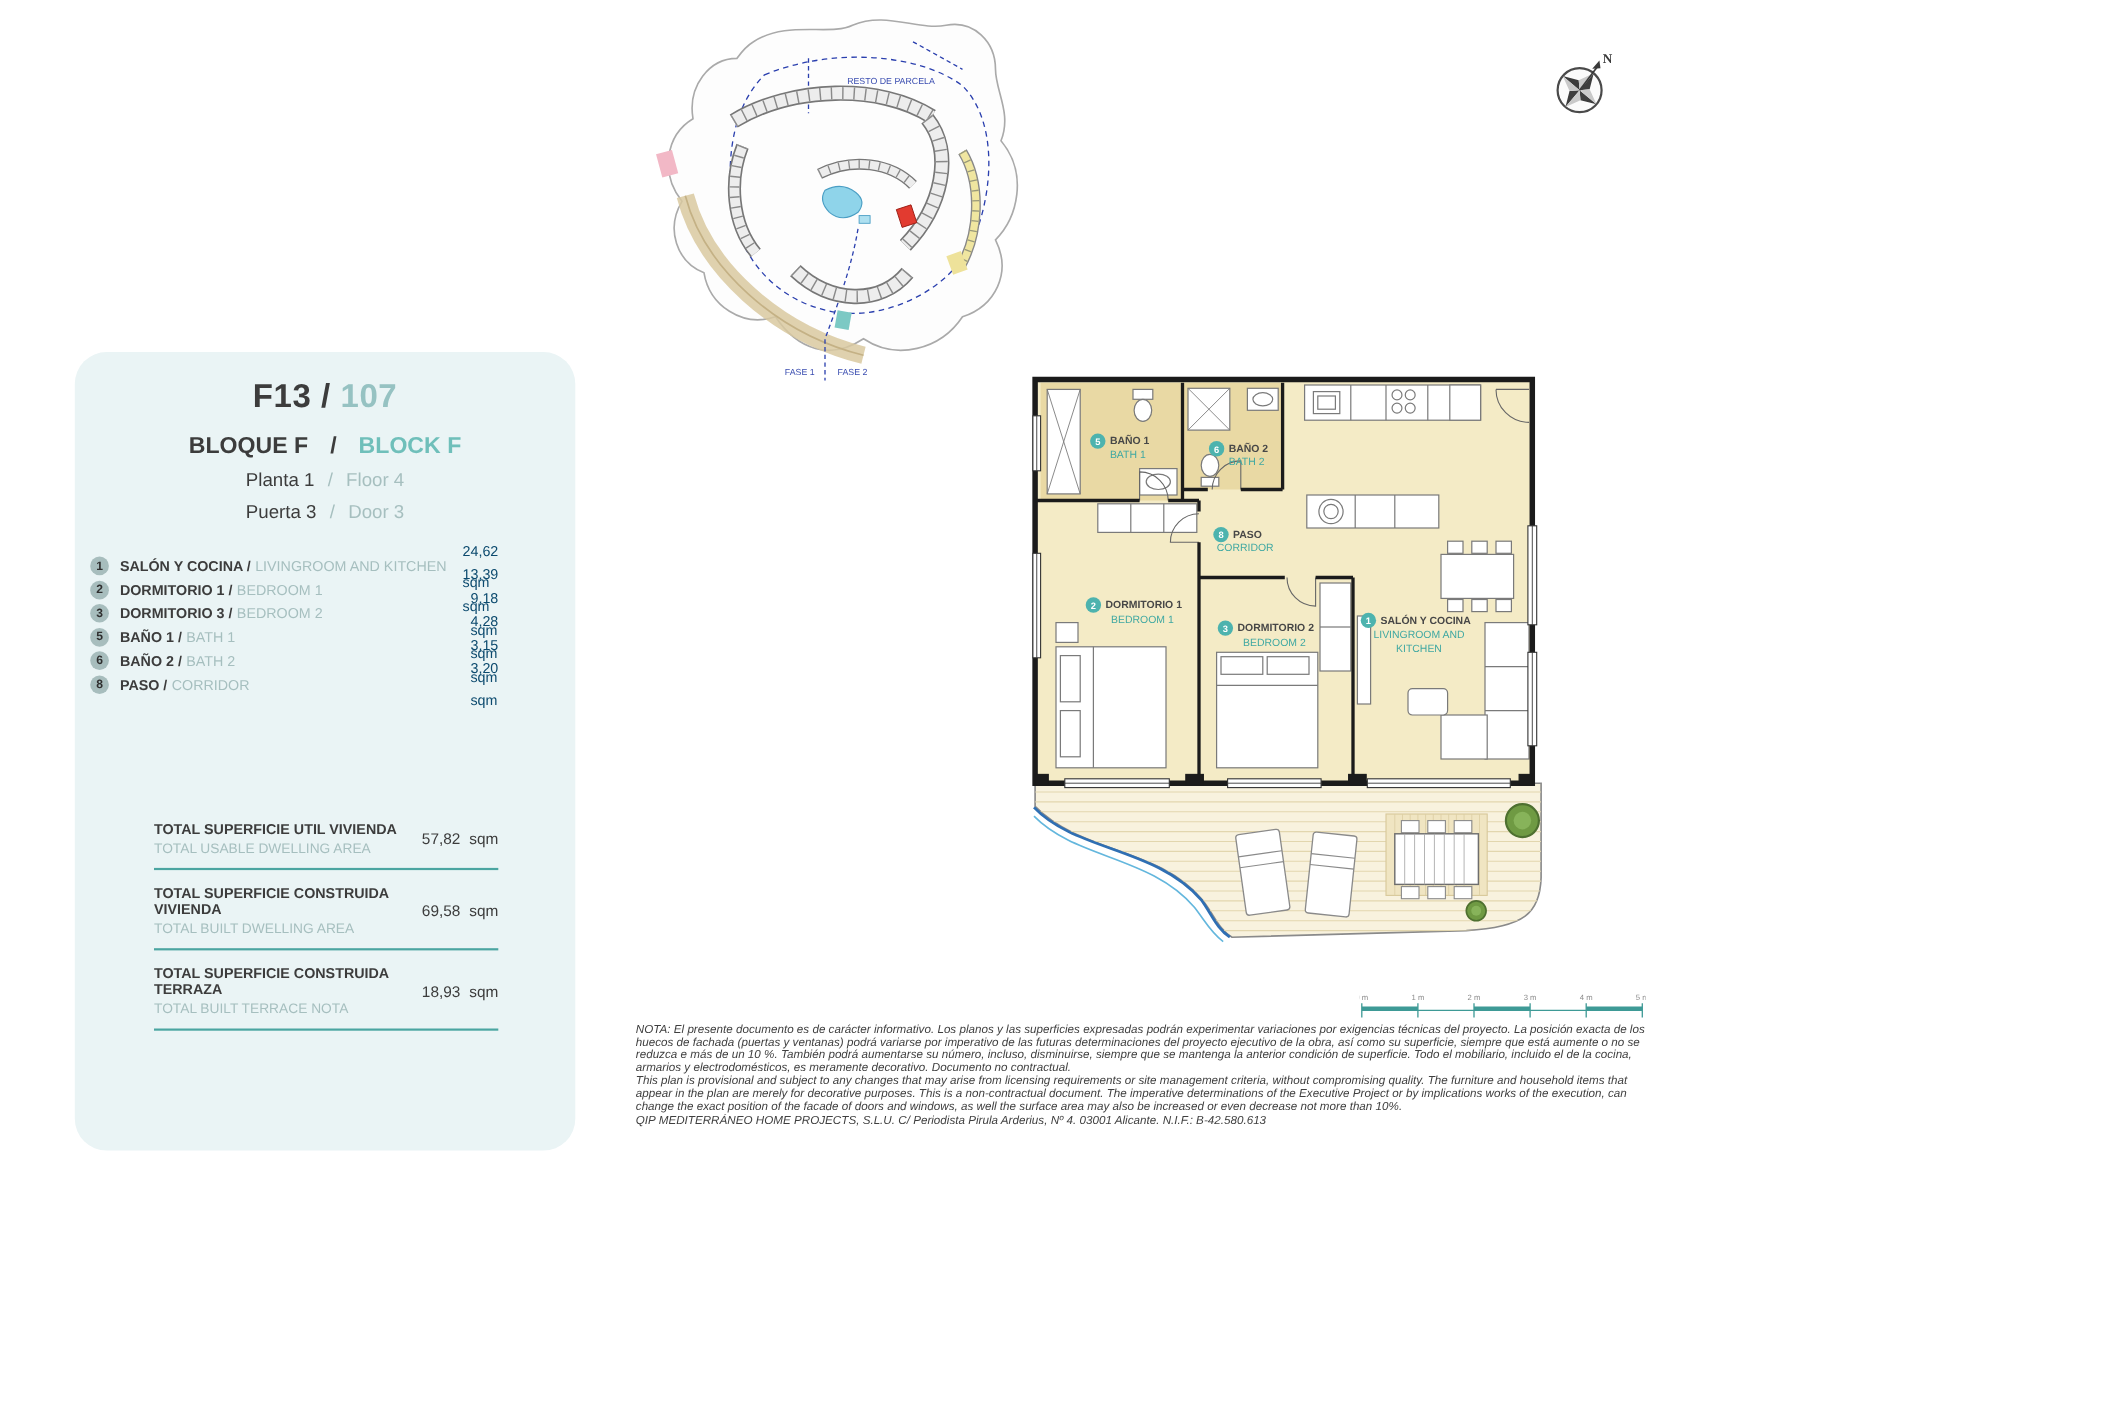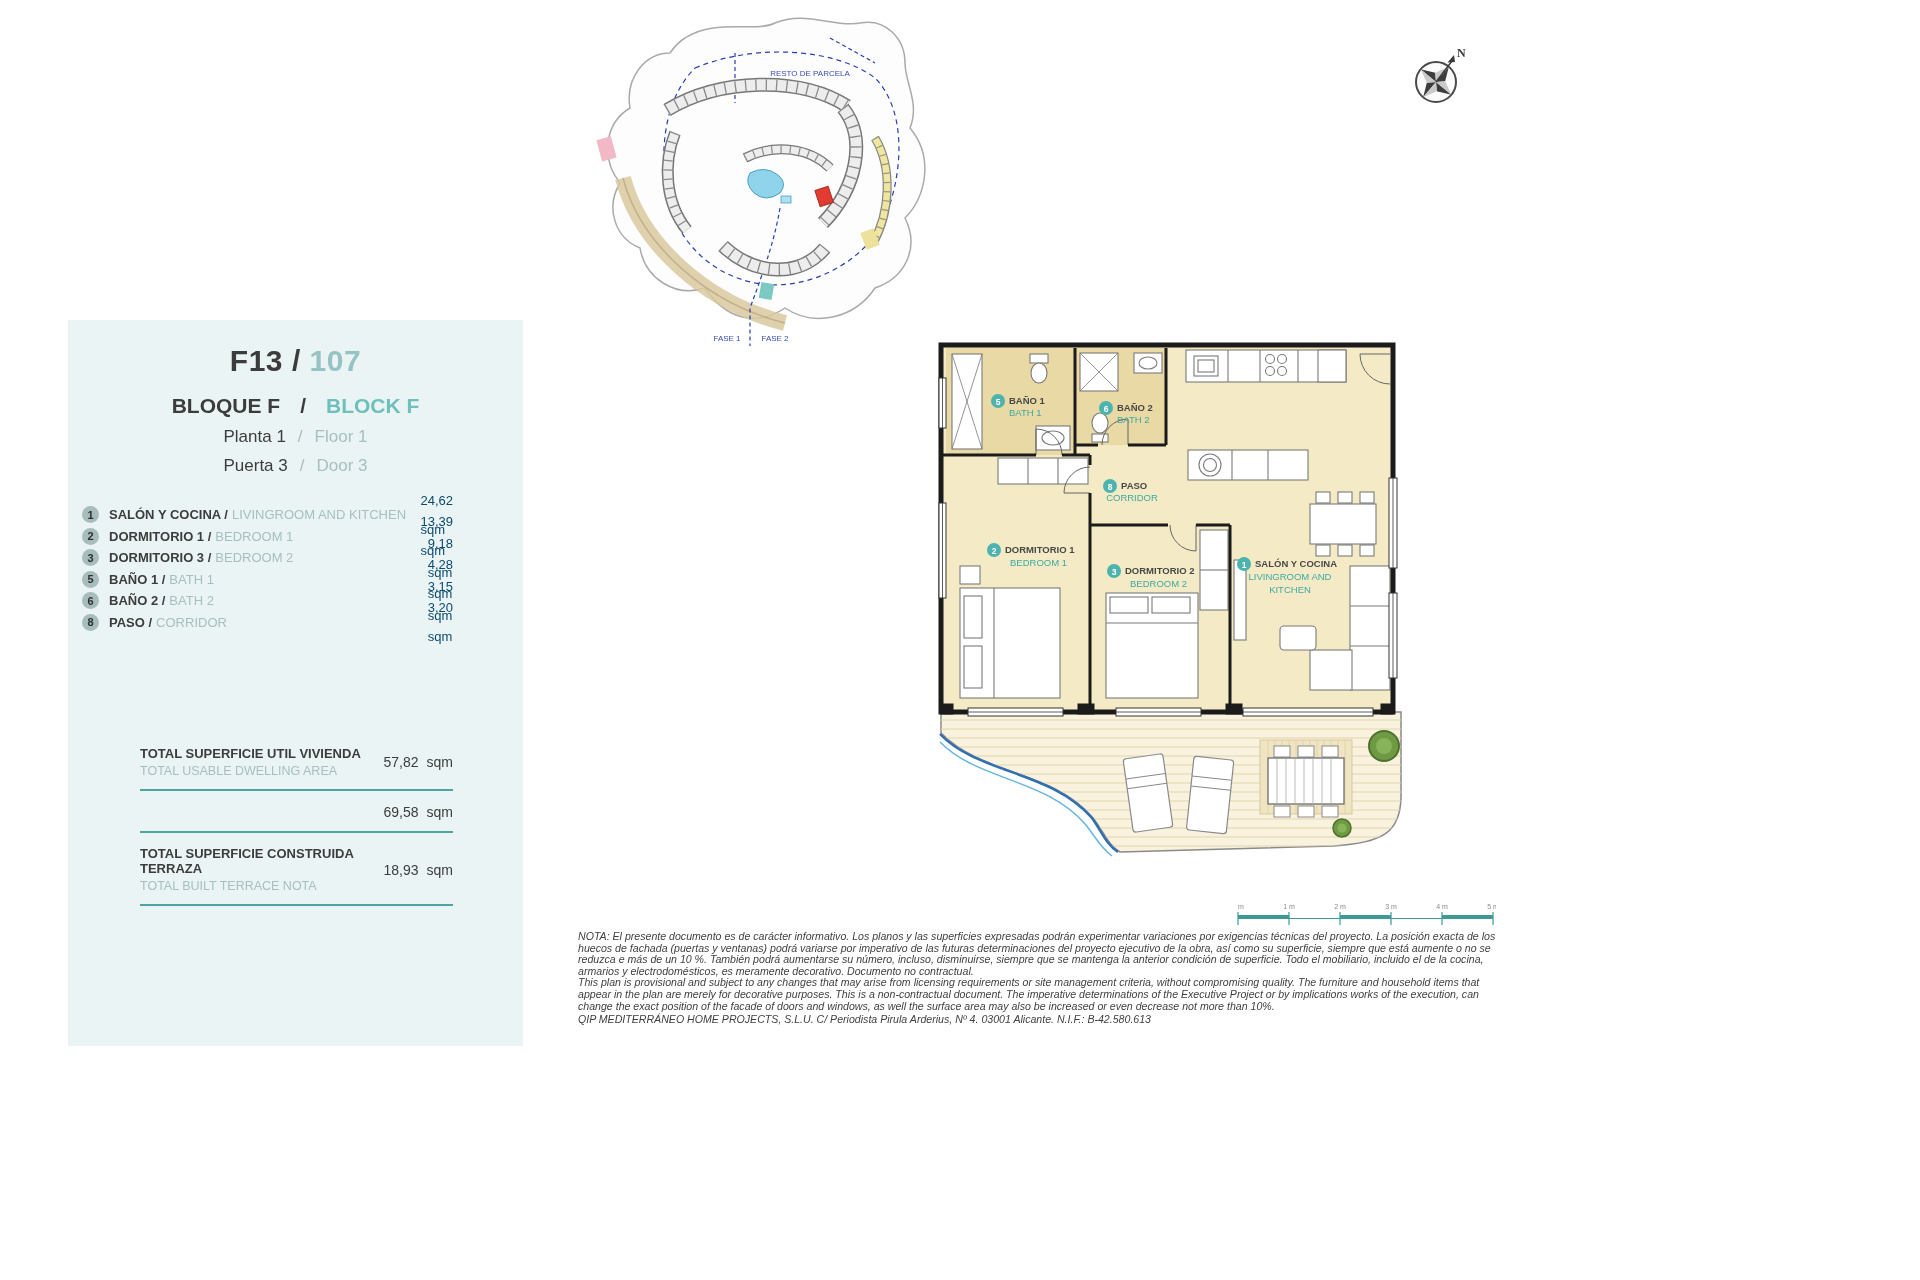--- a/index.html
+++ b/index.html
@@ -1,20 +1,20 @@
 <!DOCTYPE html>
 <html><head>
 <meta charset="utf-8">
 <style>
   * { margin:0; padding:0; box-sizing:border-box; }
   html,body { width:1920px; height:1280px; background:#ffffff; font-family:"Liberation Sans",sans-serif; position:relative; overflow:hidden; }
   .page { position:absolute; inset:0; }
 
   
-  .left-panel { position:absolute; left:68px; top:320px; width:455px; height:726px; background:#eaf4f5; }
+  .left-panel { position:absolute; left:68px; top:320px; width:455px; height:726px; background:#eaf4f5;border-radius:29px; }
   .unit-title { margin-top:24px; text-align:center; font-size:30px; font-weight:bold; letter-spacing:.5px; color:#3c3c3c; }
   .unit-title .num { color:#96c2c2; }
   .block-line { display:flex; justify-content:center; gap:20px; margin-top:16px; font-size:21px; font-weight:bold; color:#3c3c3c; }
   .block-line .en { color:#6fbfba; }
   .sub-line { display:flex; justify-content:center; gap:12px; margin-top:9px; font-size:17px; color:#3c3c3c; }
   .sub-line .en { color:#a6bfbf; }
   .room-list { margin:28px 70px 0 14px; }
   .room-row { display:flex; align-items:center; height:21.5px; font-size:13px; }
   .num-badge { width:17px; height:17px; border-radius:50%; background:#a7bdbd; color:#2f2f2f; font-size:11px; font-weight:bold; display:flex; align-items:center; justify-content:center; flex:0 0 17px; }
   .room-name { margin-left:10px; white-space:nowrap; }
@@ -52,21 +52,21 @@
       <span class="num">107</span>
     </div>
     <div class="block-line">
       <span>BLOQUE F</span>
       <span>/</span>
       <span class="en">BLOCK F</span>
     </div>
     <div class="sub-line">
       <span>Planta 1</span>
       <span class="en">/</span>
-      <span class="en">Floor 1</span>
+      <span class="en">Floor 4</span>
     </div>
     <div class="sub-line">
       <span>Puerta 3</span>
       <span class="en">/</span>
       <span class="en">Door 3</span>
     </div>
 
     <div class="room-list">
       <div class="room-row">
         <span class="num-badge">1</span>
@@ -123,20 +123,24 @@
         <div>
           <div class="t-es">TOTAL SUPERFICIE UTIL VIVIENDA</div>
           <div class="t-en">TOTAL USABLE DWELLING AREA</div>
         </div>
         <div class="t-value">
             <span>57,82</span>
             <span>sqm</span>
           </div>
       </div>
       <div class="total-block">
+        <div>
+          <div class="t-es">TOTAL SUPERFICIE CONSTRUIDA VIVIENDA</div>
+          <div class="t-en">TOTAL BUILT DWELLING AREA</div>
+        </div>
         <div class="t-value">
             <span>69,58</span>
             <span>sqm</span>
           </div>
       </div>
       <div class="total-block">
         <div>
           <div class="t-es">TOTAL SUPERFICIE CONSTRUIDA TERRAZA</div>
           <div class="t-en">TOTAL BUILT TERRACE NOTA</div>
         </div>

